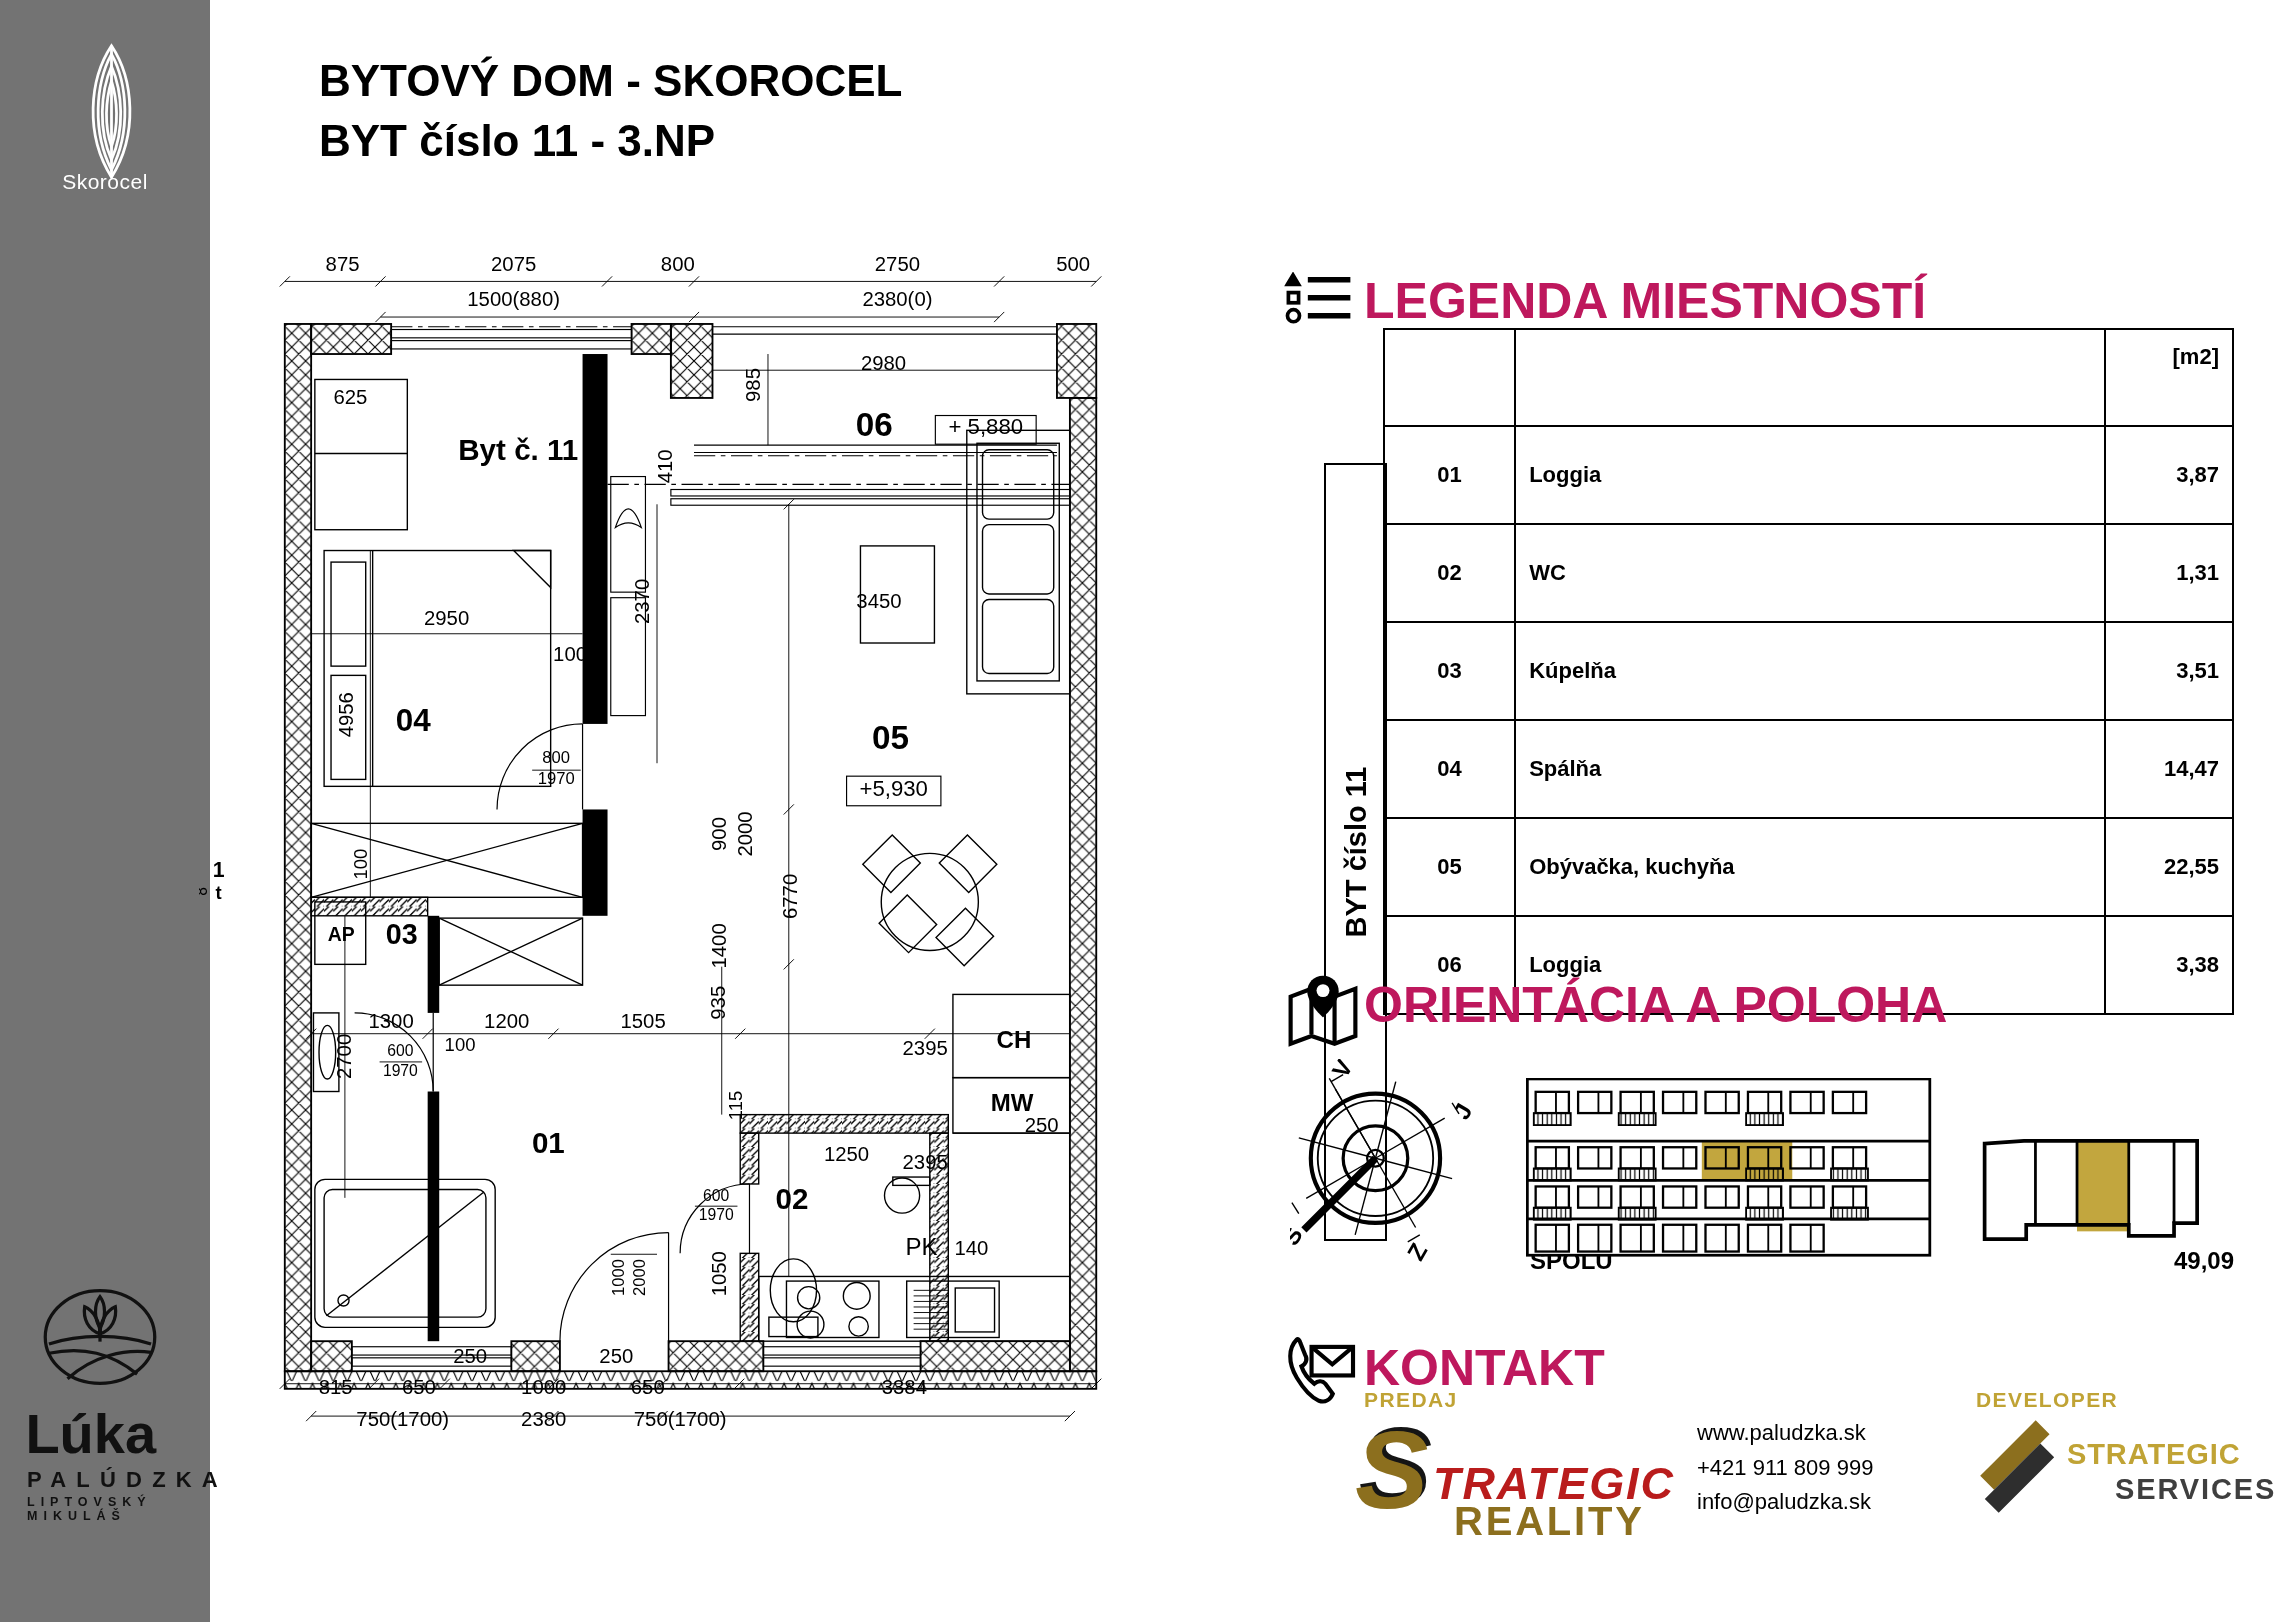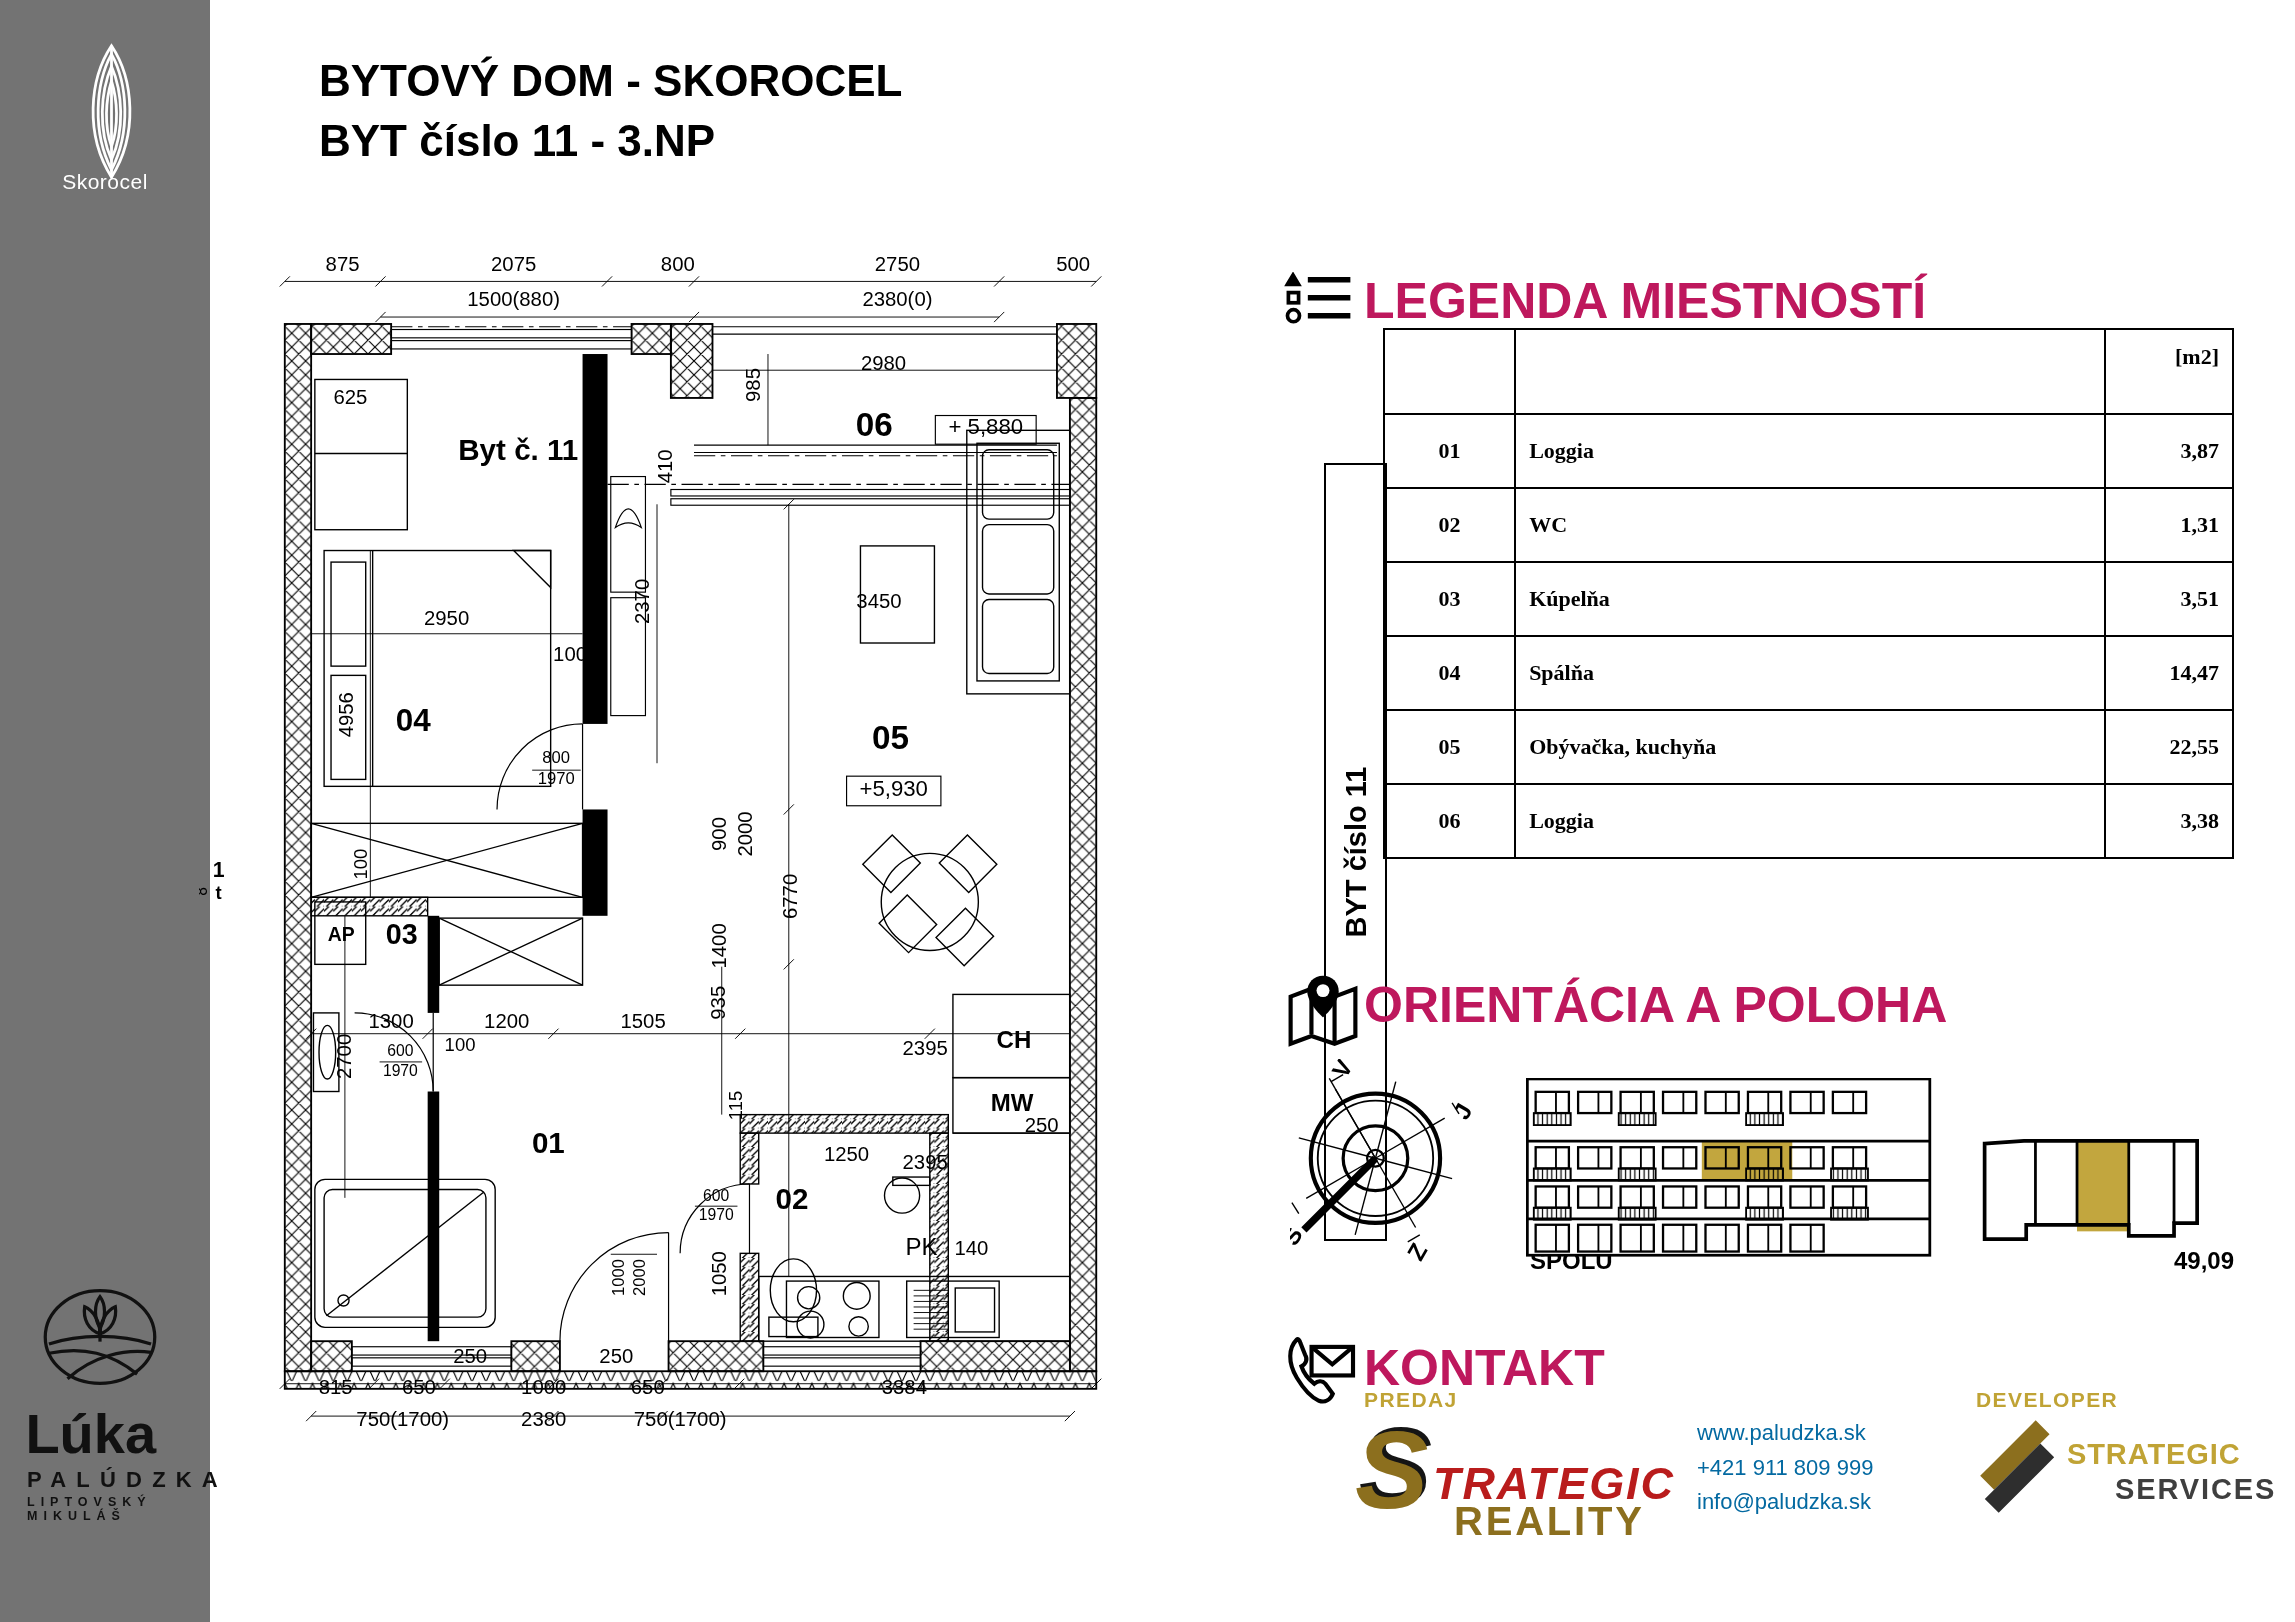--- a/index.html
+++ b/index.html
@@ -13,33 +13,33 @@
   #luka-name{left:25.4px;top:1401px;font-size:56px;font-weight:bold;color:#111;}
   #luka-sub{left:27px;top:1467px;font-size:22px;font-weight:bold;letter-spacing:10.2px;color:#111;}
   #luka-city{left:27px;top:1495px;font-size:12.5px;font-weight:bold;letter-spacing:6px;color:#111;}
   
   .title-line{left:319px;font-size:44px;font-weight:bold;color:#000;white-space:nowrap;}
   
   .gold-h{font-size:50px;font-weight:bold;color:#be185d;white-space:nowrap;}
   
   #legend-table{left:1383px;top:328px;width:851px;border-collapse:collapse;
      font-size:22px;}
-  #legend-table td{border:2.8px solid #000;padding:4px 13px;height:64px;font-family:Liberation Serif, serif;}
+  #legend-table td{border:2.8px solid #000;padding:16px 13px;height:64px;}
   #legend-table td.hdr-top{border-bottom:none;text-align:right;font-weight:bold;vertical-align:top;padding-top:14px;height:65px;}
   #legend-table td.hdr-bot{border-top:none;font-weight:bold;vertical-align:bottom;padding-bottom:13px;height:65px;}
   #legend-table .cm{width:106px;text-align:center;font-weight:bold;}
   #legend-table .nm{width:578px;text-align:left;font-weight:bold;}
   #legend-table .ar{width:102px;text-align:right;font-weight:bold;}
   #byt-cell{left:1324px;top:463px;width:59px;height:774px;border:2.8px solid #000;}
   #byt-cell span{position:absolute;left:50%;top:50%;transform:translate(-50%,-50%) rotate(-90deg);
      white-space:nowrap;font-size:29px;font-weight:bold;}
   #spolu-row{left:1396px;top:1247px;width:838px;font-size:24px;font-weight:bold;}
   
   .gold-small{font-size:21px;font-weight:bold;color:#C0A335;letter-spacing:1.4px;}
-  .contact-line{font-size:22px;color:#0369a1;}
+  .contact-line{font-size:22px;color:#000000;}
   .sr-s{font-size:110px;font-weight:bold;color:#8C6F1E;line-height:1;
         text-shadow:3.7px -3.7px 0 #151515;font-style:italic;}
   .sr-rest{font-size:45px;font-weight:bold;font-style:italic;color:#b91c1c;letter-spacing:1.9px;}
   .sr-line2{font-size:40px;font-weight:bold;color:#8C6F1E;letter-spacing:2.8px;}
   .ss-l1{font-size:29px;font-weight:bold;color:#C0A335;letter-spacing:0.9px;}
   .ss-l2{font-size:29px;font-weight:bold;color:#3F3F3F;letter-spacing:1.9px;margin-left:48px;}
   svg text{font-family:"Liberation Sans",sans-serif;}
 </style>
 </head>
 <body>

